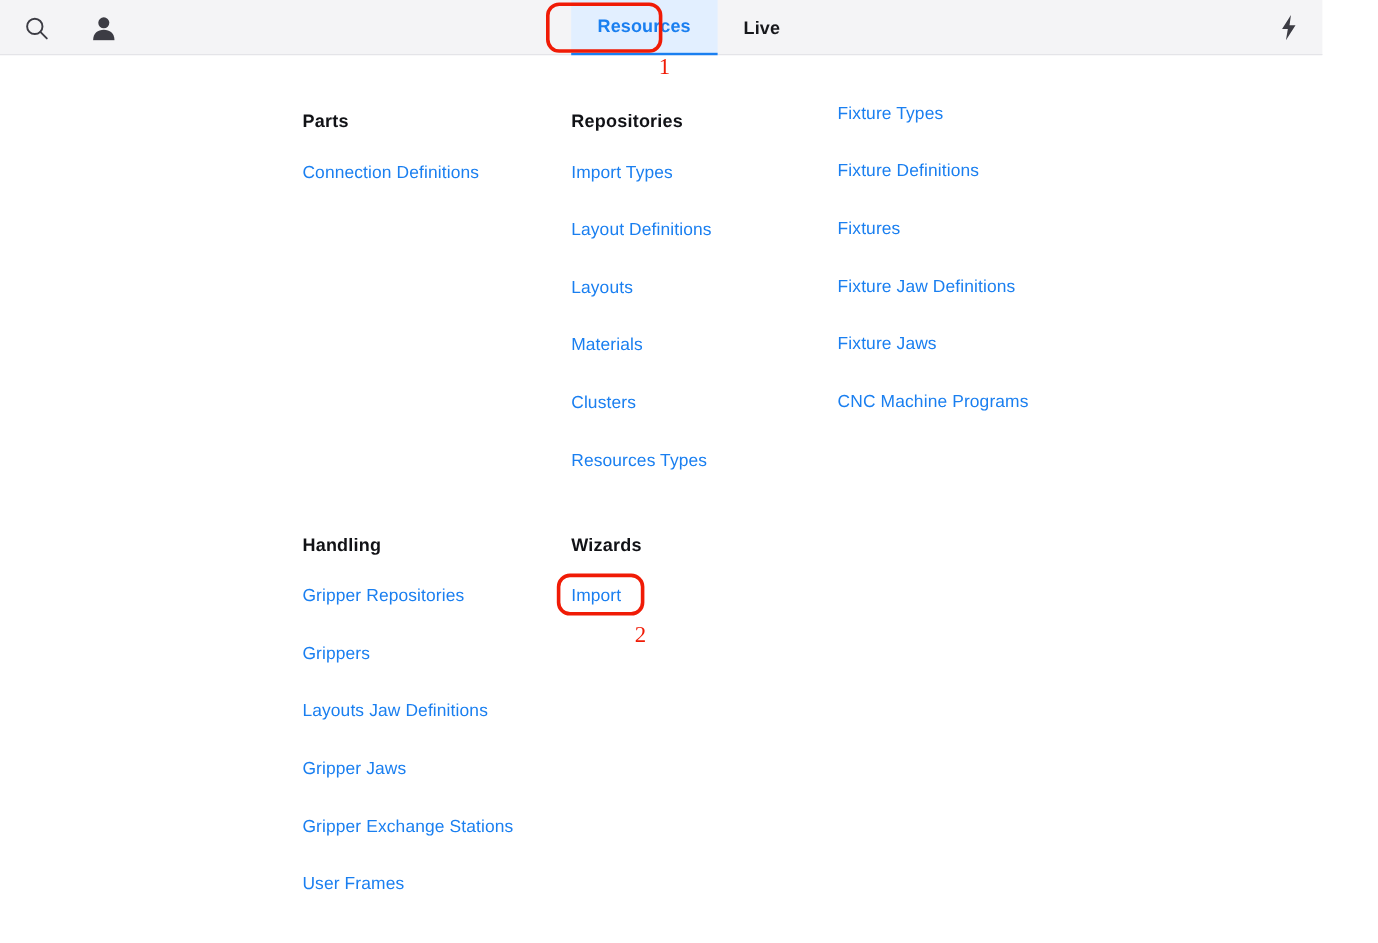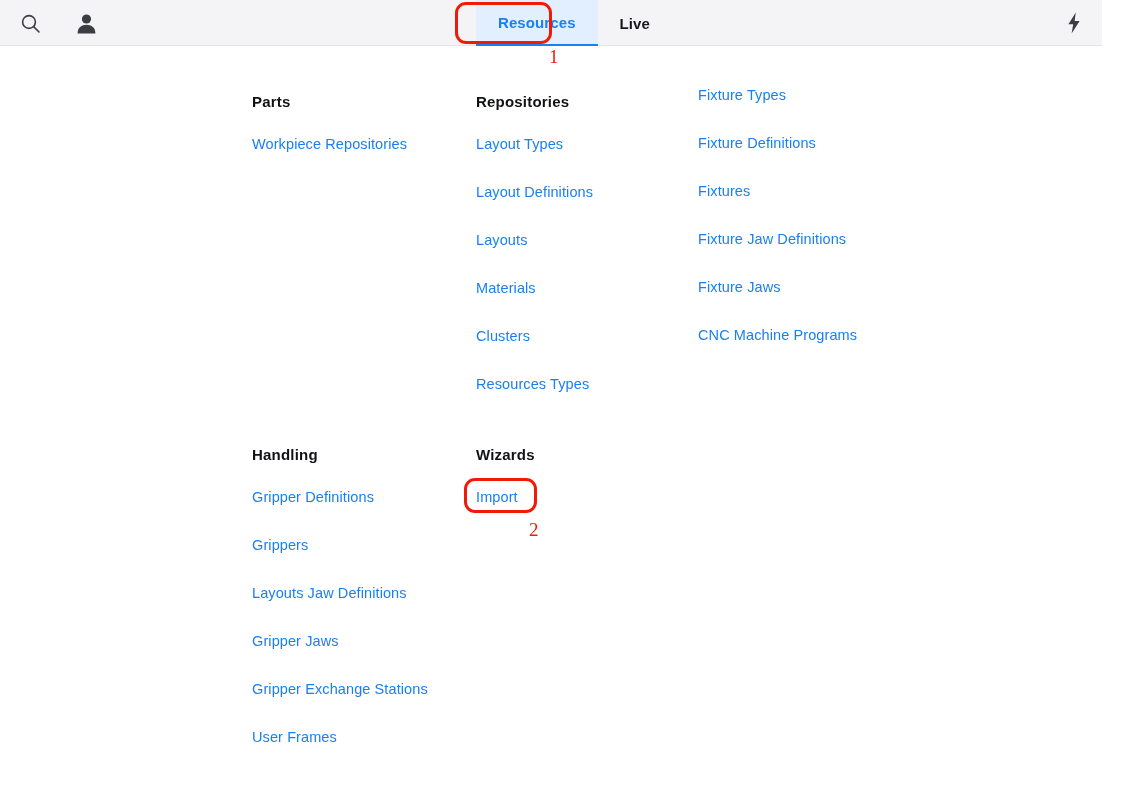--- a/index.html
+++ b/index.html
@@ -188,26 +188,26 @@
     </div>
   </nav>
 </div>
 
 <div id="menu-panel">
 
   <div class="menu-row" id="menu-row-top">
 
     <div class="menu-col c0">
       <div class="col-heading">Parts</div>
-      <a class="menu-link">Workpiece Repositories</a>
+      <a class="menu-link">Connection Definitions</a>
     </div>
 
     <div class="menu-col c1">
       <div class="col-heading">Repositories</div>
-      <a class="menu-link">Layout Types</a>
+      <a class="menu-link">Import Types</a>
       <a class="menu-link">Layout Definitions</a>
       <a class="menu-link">Layouts</a>
       <a class="menu-link">Materials</a>
       <a class="menu-link">Clusters</a>
       <a class="menu-link">Resources Types</a>
     </div>
 
     <div class="menu-col c2">
       <a class="menu-link">Fixture Types</a>
       <a class="menu-link">Fixture Definitions</a>
@@ -216,21 +216,21 @@
       <a class="menu-link">Fixture Jaws</a>
       <a class="menu-link">CNC Machine Programs</a>
     </div>
 
   </div>
 
   <div class="menu-row" id="menu-row-bottom">
 
     <div class="menu-col c0">
       <div class="col-heading">Handling</div>
-      <a class="menu-link">Gripper Definitions</a>
+      <a class="menu-link">Gripper Repositories</a>
       <a class="menu-link">Grippers</a>
       <a class="menu-link">Layouts Jaw Definitions</a>
       <a class="menu-link">Gripper Jaws</a>
       <a class="menu-link">Gripper Exchange Stations</a>
       <a class="menu-link">User Frames</a>
     </div>
 
     <div class="menu-col c1">
       <div class="col-heading">Wizards</div>
       <a class="menu-link">Import</a>

